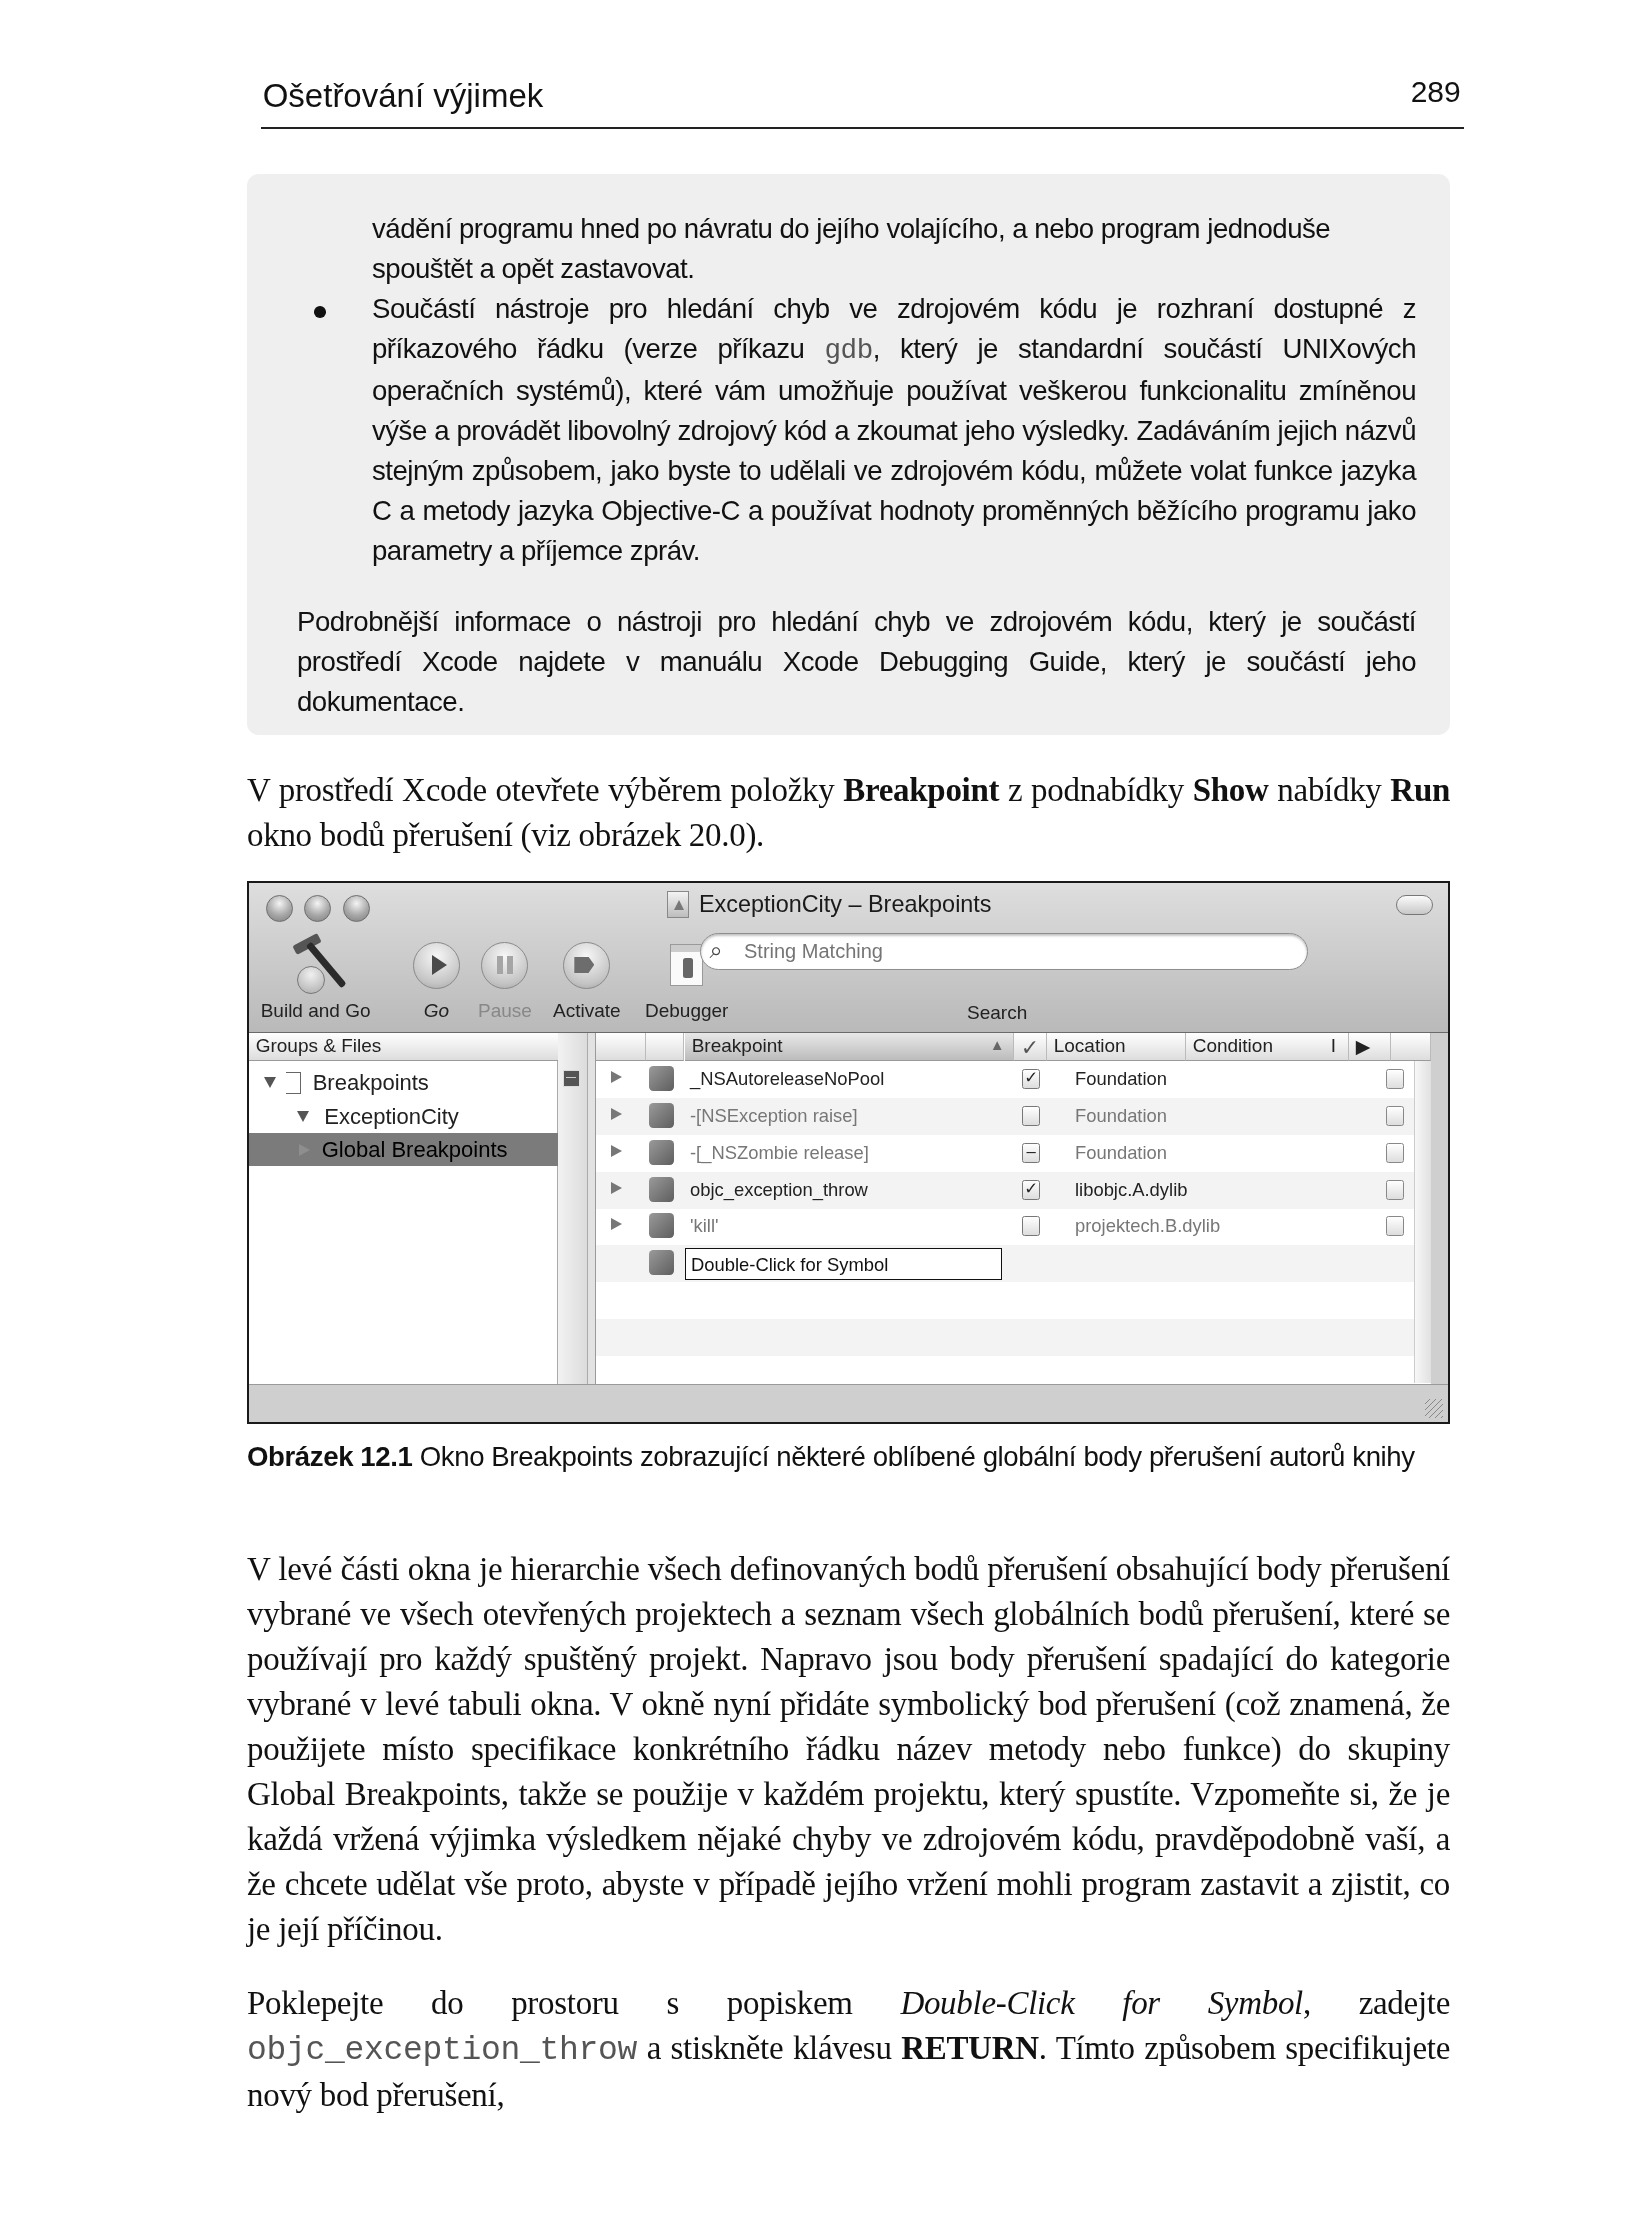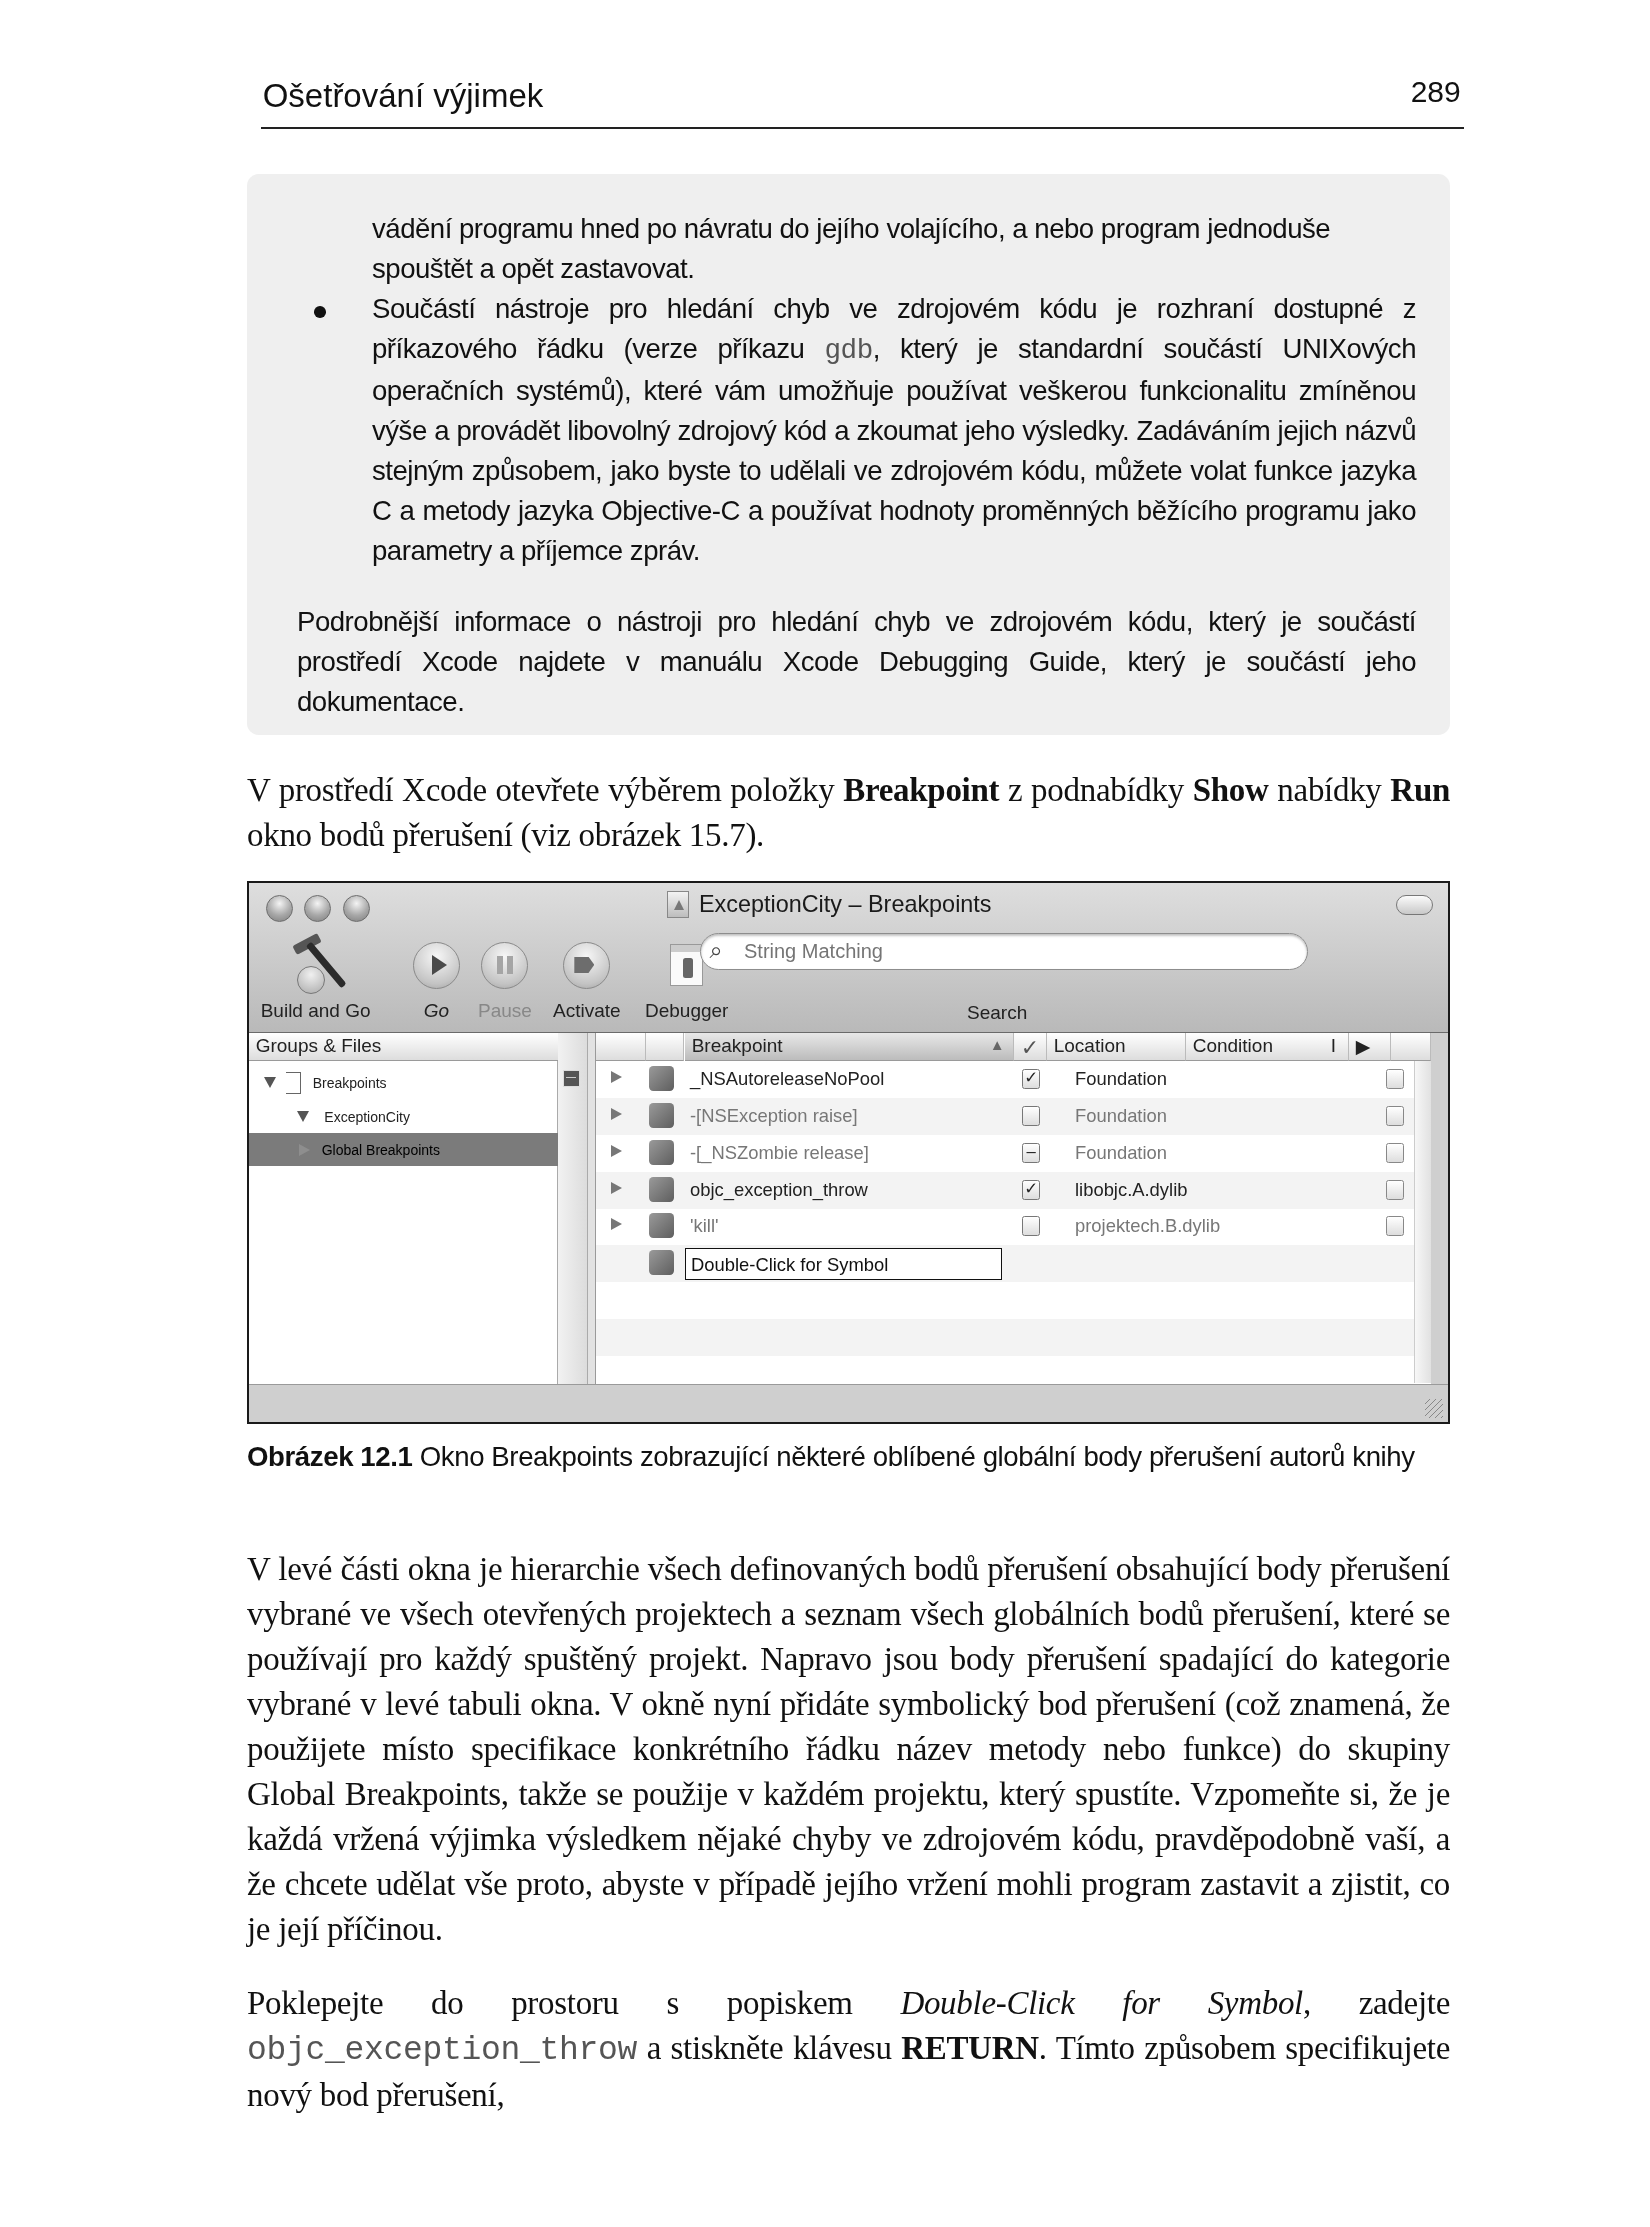--- a/index.html
+++ b/index.html
@@ -60,21 +60,21 @@
 
   .search { position: absolute; left: 451px; top: 50px; width: 608px; height: 37px; border-radius: 18.4px; background: #fff; border: 1.7px solid #8d8d8d; box-shadow: inset 0 1.7px 2.5px #bbb; }
   .search .mag { position: absolute; left: 8.4px; top: 3.3px; font-size: 23.4px; color: #444; }
   .search input { position: absolute; left: 43px; top: 5px; width: 543px; height: 25px; border: none; outline: none; font-size: 20px; background: transparent; color: #888; }
   .search-label { position: absolute; left: 718px; top: 119px; font-size: 19px; color: #222; }
 
   
   .left-panel { position: absolute; left: 0; top: 150px; width: 309px; height: 351px; background: #fff; border-right: 0.8px solid #aaa; }
   .col-head { position: absolute; top: 0; height: 28px; background: linear-gradient(#ffffff, #dddddd); border-bottom: 0.8px solid #9a9a9a; font-size: 19px; color: #222; padding: 1.7px 6.7px; }
   .gf-head { left: 0; width: 309px; }
-  .tree-row { position: absolute; left: 0; width: 309px; height: 33px; font-size: 14px; color: #222; display: flex; align-items: center; }
+  .tree-row { position: absolute; left: 0; width: 309px; height: 33px; font-size: 22px; color: #222; display: flex; align-items: center; }
   .tree-row.selected { background: #7b7b7b; color: #000000; }
   .tri-down { width: 0; height: 0; border-left: 6.7px solid transparent; border-right: 6.7px solid transparent; border-top: 11px solid #555; }
   .tri-right { width: 0; height: 0; border-top: 6.7px solid transparent; border-bottom: 6.7px solid transparent; border-left: 11px solid #777; }
   .bp-group-ico { width: 15px; height: 22px; border: 1.7px solid #666; border-left: none; margin: 0 11.7px 0 10px; }
   .splitter { position: absolute; left: 309px; top: 150px; width: 30px; height: 351px; background: linear-gradient(90deg, #f2f2f2, #dcdcdc); border-right: 0.8px solid #aaa; }
   .split-btn { position: absolute; left: 5px; top: 37px; width: 16.7px; height: 16.7px; background: #555; border: 1.7px solid #ddd; }
   .split-btn::after { content: ""; position: absolute; left: 1.7px; top: 5.8px; width: 10px; height: 1.7px; background: #ccc; }
   .divider { position: absolute; left: 339px; top: 150px; width: 8.4px; height: 351px; background: #e2e2e2; border-right: 0.8px solid #9a9a9a; }
 
   
@@ -106,21 +106,21 @@
   <span class="page-no">289</span>
 </div>
 
 <div class="note-box sans">
   <p class="bullet-cont">vádění programu hned po návratu do jejího volajícího, a nebo program jednoduše spouštět a opět zastavovat.</p>
   <span class="bullet"></span>
   <p class="bullet-text"><span>Součástí nástroje pro hledání chyb ve zdrojovém kódu je rozhraní dostupné z příkazového řádku (verze příkazu </span><span class="mono">gdb</span><span>, který je standardní součástí UNIXových operačních systémů), které vám umožňuje používat veškerou funkcionalitu zmíněnou výše a provádět libovolný zdrojový kód a zkoumat jeho výsledky. Zadáváním jejich názvů stejným způsobem, jako byste to udělali ve zdrojovém kódu, můžete volat funkce jazyka C a metody jazyka Objective-C a používat hodnoty proměnných běžícího programu jako parametry a příjemce zpráv.</span></p>
   <p class="closing">Podrobnější informace o nástroji pro hledání chyb ve zdrojovém kódu, který je součástí prostředí Xcode najdete v manuálu Xcode Debugging Guide, který je součástí jeho dokumentace.</p>
 </div>
 
-<p class="para p1 serif"><span>V prostředí Xcode otevřete výběrem položky </span><b>Breakpoint</b><span> z podnabídky </span><b>Show</b><span> nabídky </span><b>Run</b><span> okno bodů přerušení (viz obrázek 15.7).</span></p>
+<p class="para p1 serif"><span>V prostředí Xcode otevřete výběrem položky </span><b>Breakpoint</b><span> z podnabídky </span><b>Show</b><span> nabídky </span><b>Run</b><span> okno bodů přerušení (viz obrázek 20.0).</span></p>
 
 <div class="window sans">
   <div class="titlebar">
     <span class="traffic t1"></span>
     <span class="traffic t2"></span>
     <span class="traffic t3"></span>
     <div class="win-title">
       <span class="doc-icon"></span>
       <span>ExceptionCity – Breakpoints</span>
     </div>

